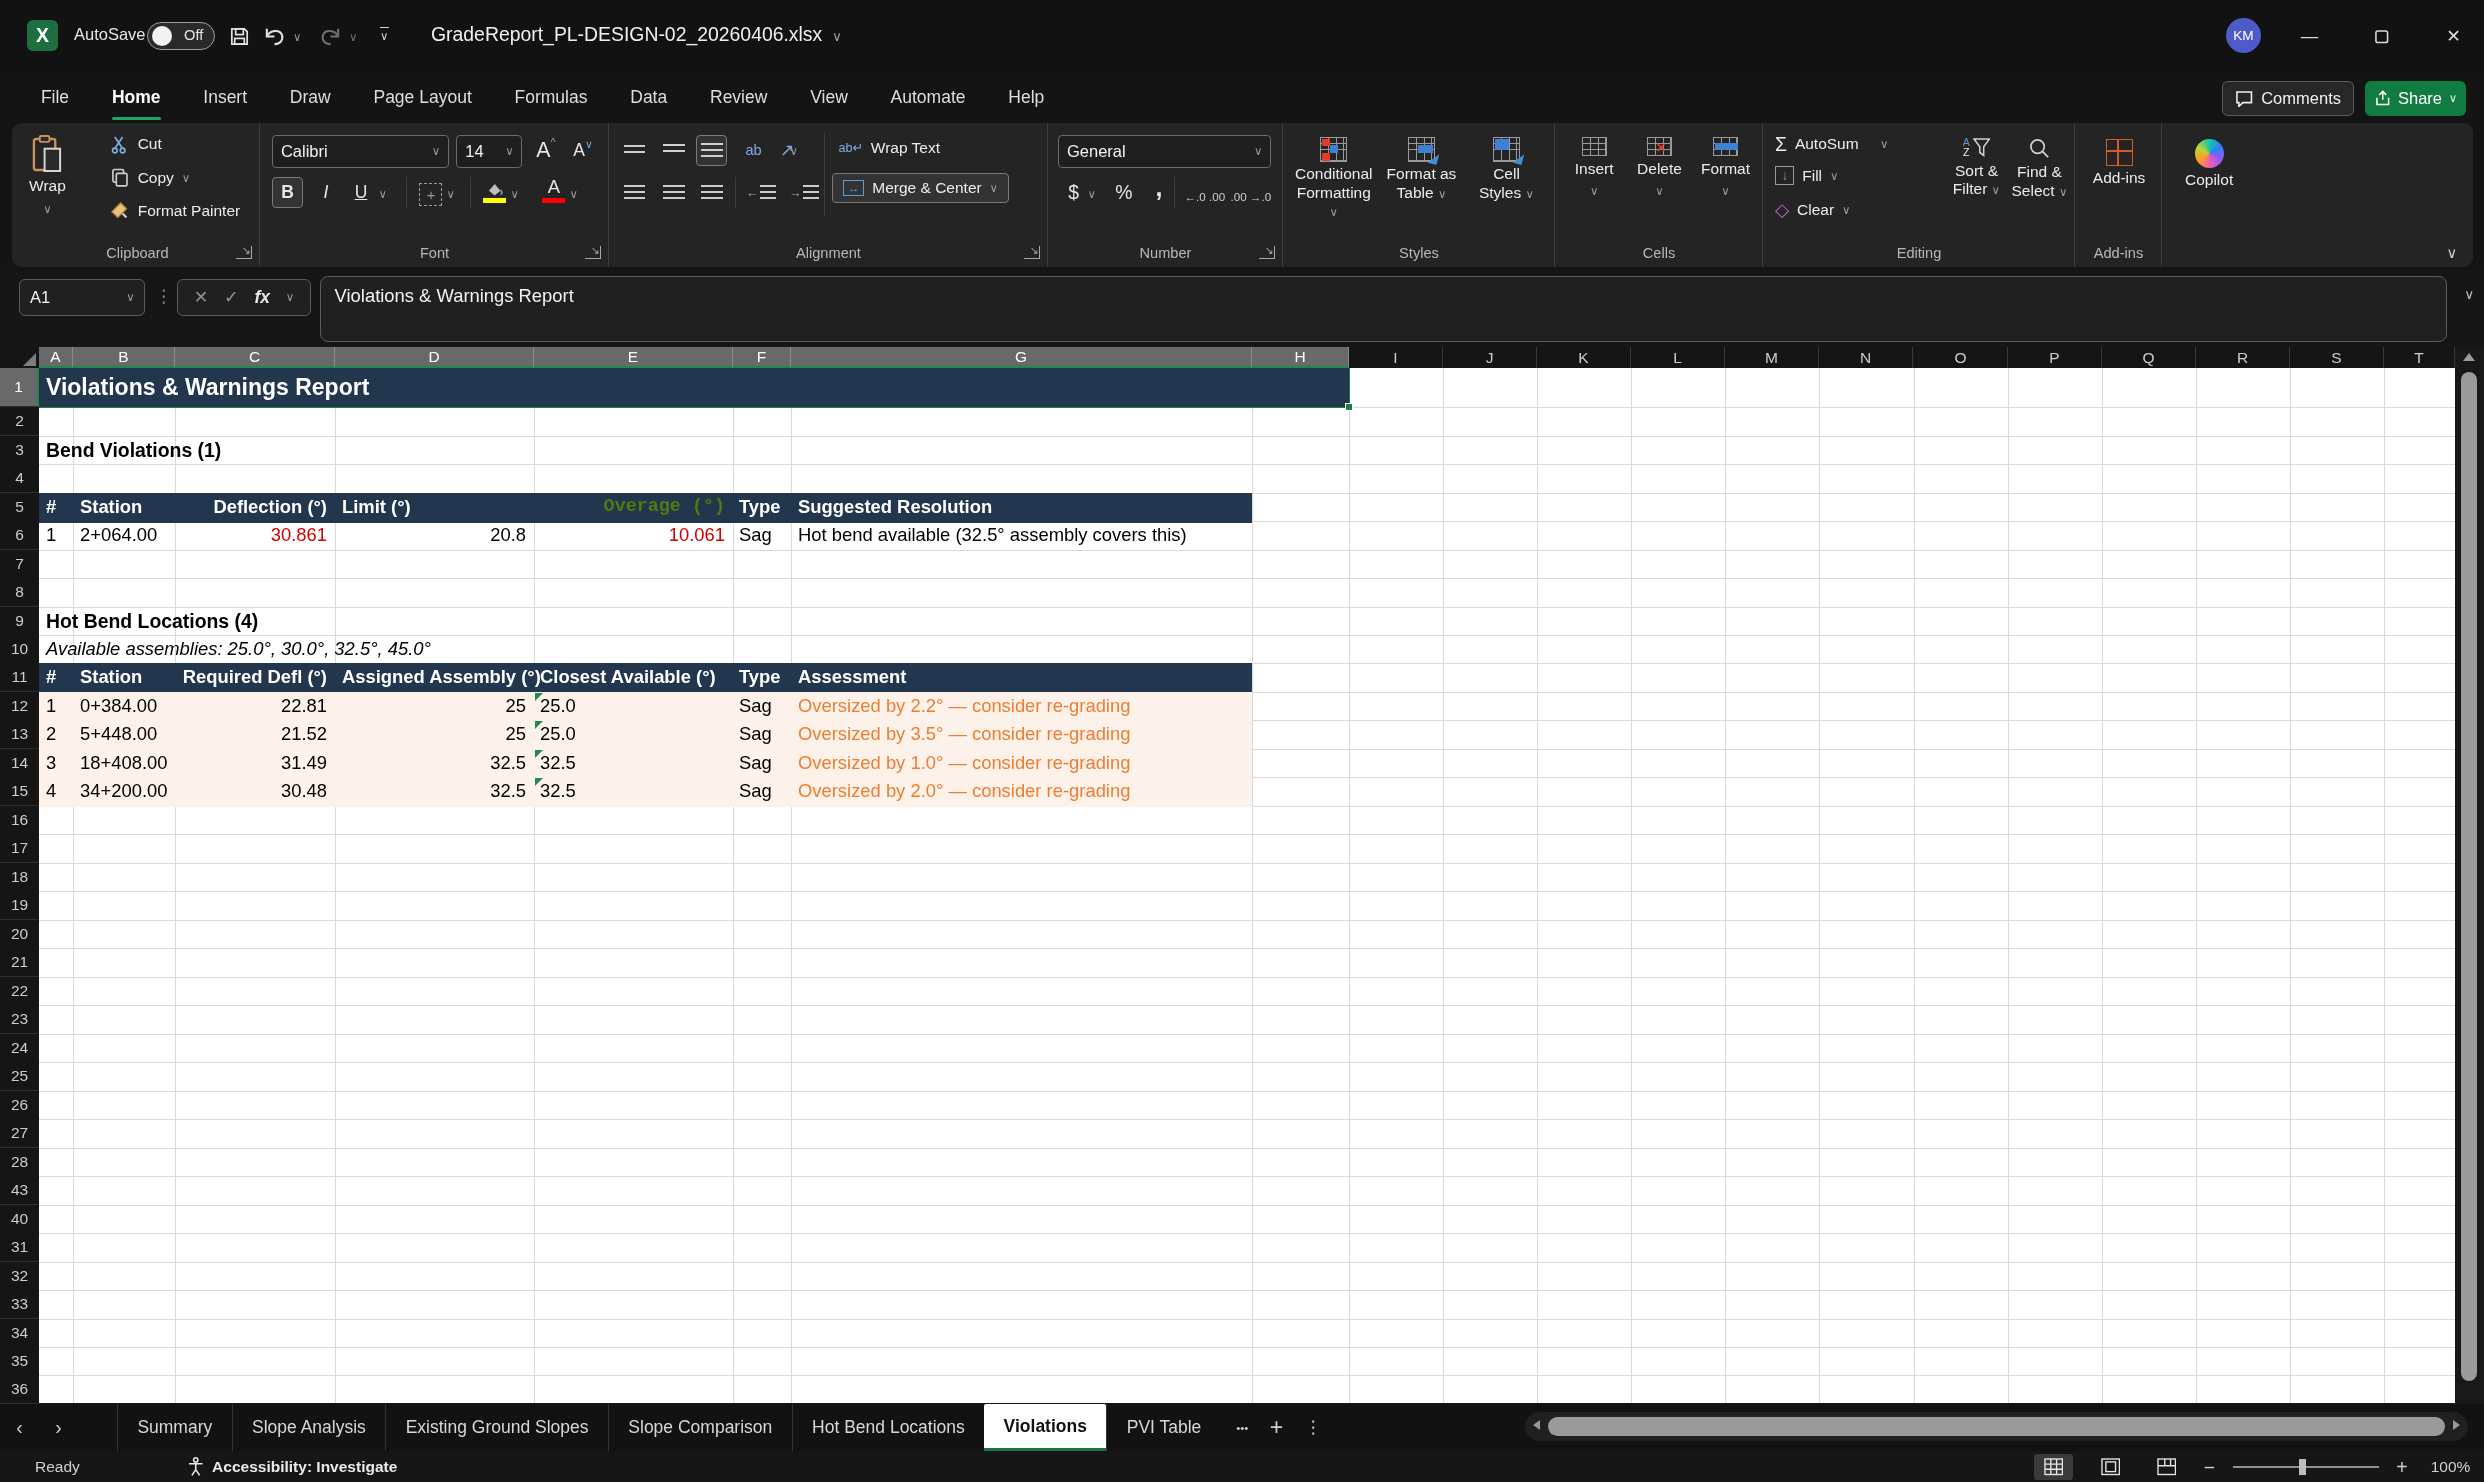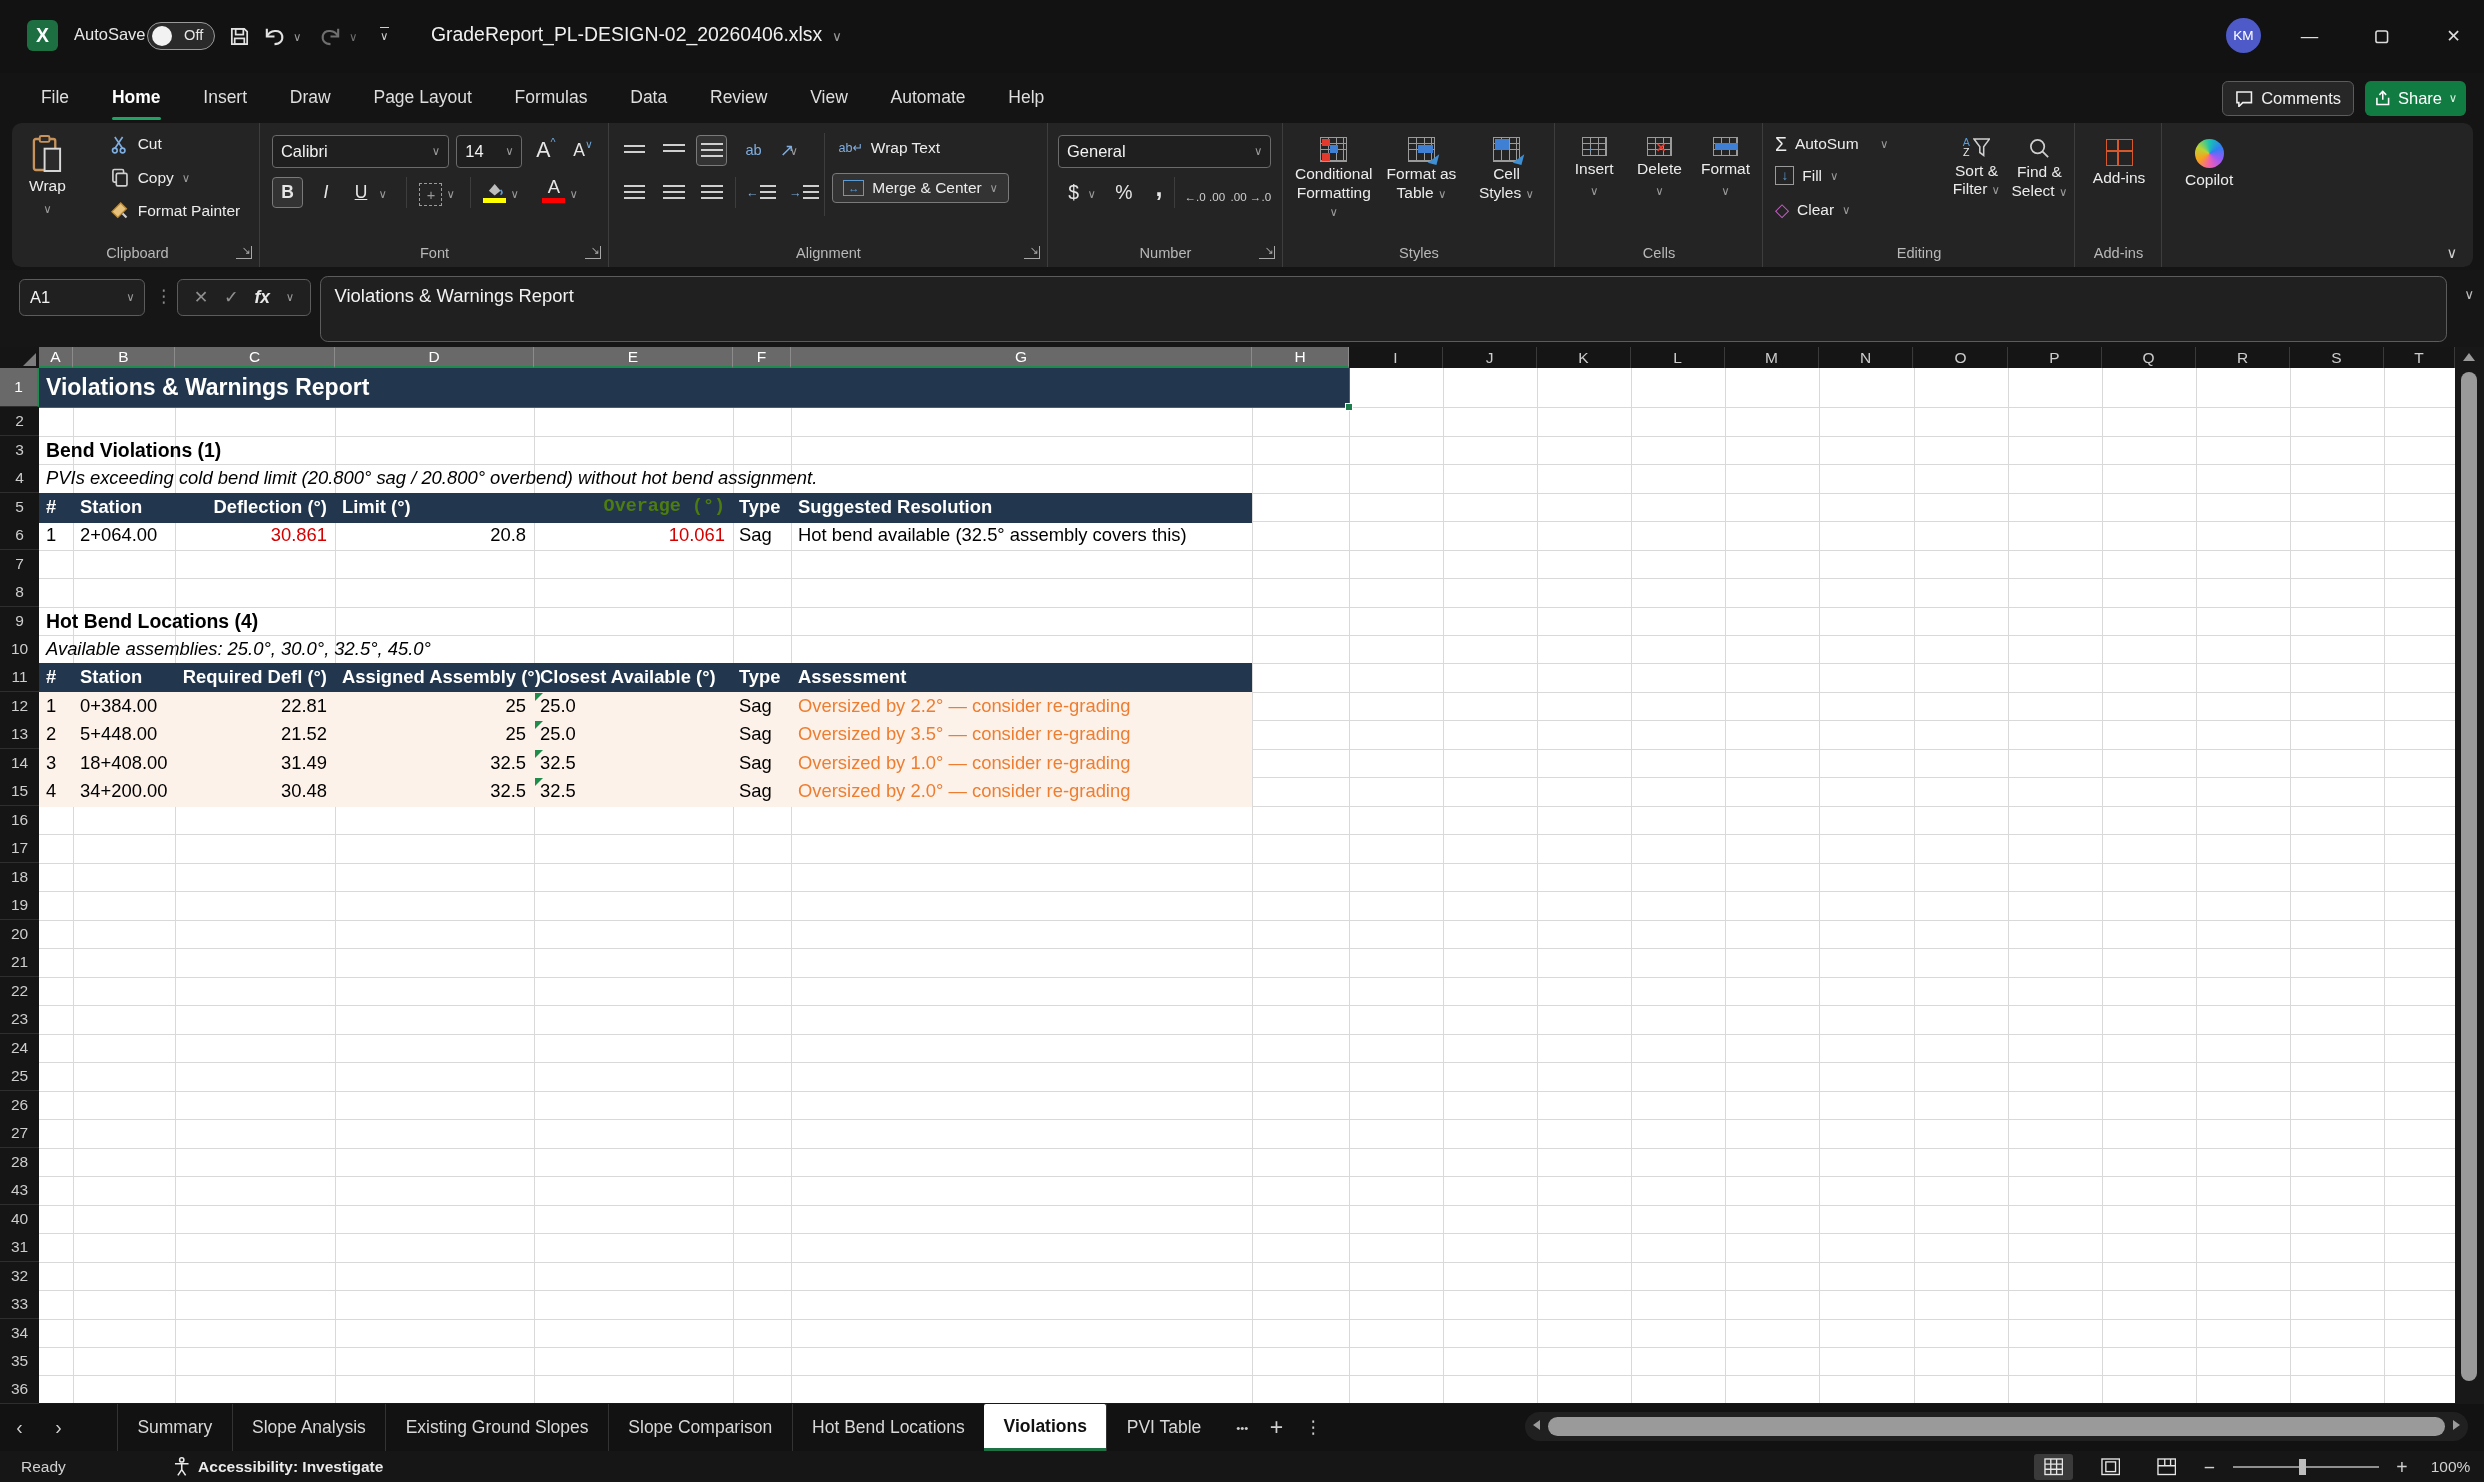--- a/index.html
+++ b/index.html
@@ -108,21 +108,21 @@
   .stab:first-of-type { border-left:none; }
   .stab.active { background:#ffffff; color:#111; font-weight:bold; border-bottom:3.9px solid #1e7145; border-left:none; border-radius:1.9px 1.9px 0 0; }
   .tabtools { display:flex; align-items:center; gap:21.3px; padding:0 15.5px; color:#cfcfcf; font-size:17.5px; }
   #hscroll { position:absolute; left:1525px; top:7.8px; width:943px; height:29px; background:#202020; border-radius:14.6px; }
   #hscroll .lt { position:absolute; left:7.8px; top:8.7px; width:0; height:0; border-top:5.8px solid transparent; border-bottom:5.8px solid transparent; border-right:7.8px solid #9a9a9a; }
   #hscroll .rt { position:absolute; right:7.8px; top:8.7px; width:0; height:0; border-top:5.8px solid transparent; border-bottom:5.8px solid transparent; border-left:7.8px solid #9a9a9a; }
   #hscroll .thumb { position:absolute; left:23px; right:23px; top:4.9px; height:19.4px; background:#9a9a9a; border-radius:9.7px; }
 
   
   #statusbar { position:absolute; left:0; top:1451px; width:2484px; height:32px; background:#161616; display:flex; align-items:center; font-size:15.5px; color:#d0d0d0; }
-  .sb-ready { margin-left:21px; }
+  .sb-ready { margin-left:35px; }
   .sb-acc { margin-left:107px; display:flex; align-items:center; gap:7.8px; font-weight:bold; color:#eaeaea; }
   .sb-right { position:absolute; right:13.6px; display:flex; align-items:center; gap:17.5px; }
   .viewbtn { width:39px; height:26px; display:flex; align-items:center; justify-content:center; }
   .viewbtn.active { background:#3a3a3a; border-radius:2.9px; }
   .zslider { width:146px; height:2.9px; background:#8f8f8f; position:relative; }
   .zslider .zthumb { position:absolute; left:66px; top:-6.8px; width:7.8px; height:16.5px; background:#bdbdbd; }
   .zsign { font-size:19.4px; color:#cfcfcf; }
 </style>
 </head>
 <body>
@@ -528,21 +528,20 @@
     <div style="position: absolute; left: 39px; top: 146px; width: 1213px; height: 29.5px; background: rgb(34, 55, 78);"></div>
     <div style="position: absolute; left: 39px; top: 316px; width: 1213px; height: 29.5px; background: rgb(34, 55, 78);"></div>
     <div style="position: absolute; left: 39px; top: 345px; width: 1213px; height: 29.5px; background: rgb(253, 242, 233);"></div>
     <div style="position: absolute; left: 39px; top: 373px; width: 1213px; height: 29.5px; background: rgb(253, 242, 233);"></div>
     <div style="position: absolute; left: 39px; top: 402px; width: 1213px; height: 29.5px; background: rgb(253, 242, 233);"></div>
     <div style="position: absolute; left: 39px; top: 430px; width: 1213px; height: 29.5px; background: rgb(253, 242, 233);"></div>
     <div style="position: absolute; left: 38px; top: 20.4px; width: 1312px; height: 41px; border: 1.9px solid rgb(27, 126, 74);"></div>
     <div style="position: absolute; left: 1345px; top: 56px; width: 7.8px; height: 7.8px; background: rgb(27, 126, 74); border: 1px solid rgb(255, 255, 255);"></div>
     <div class="cellText" style="top: 21.3px; height: 39px; line-height: 39px; left: 46px; color: rgb(255, 255, 255); font-weight: bold; font-size: 23px;">Violations &amp; Warnings Report</div>
     <div class="cellText" style="top: 89px; height: 28.5px; line-height: 28.5px; left: 46px; font-weight: bold; font-size: 19.4px;">Bend Violations (1)</div>
-    <div class="cellText" style="top: 117px; height: 28.5px; line-height: 28.5px; left: 46px; font-style: italic;">PVIs exceeding cold bend limit (20.800° sag / 20.800° overbend) without hot bend assignment.</div>
     <div class="cellText" style="top: 146px; height: 28.5px; line-height: 28.5px; left: 46px; color: rgb(255, 255, 255); font-weight: bold;">#</div>
     <div class="cellText" style="top: 146px; height: 28.5px; line-height: 28.5px; left: 80px; color: rgb(255, 255, 255); font-weight: bold;">Station</div>
     <div class="cellText" style="top: 146px; height: 28.5px; line-height: 28.5px; left: 175px; width: 152px; text-align: right; color: rgb(255, 255, 255); font-weight: bold;">Deflection (°)</div>
     <div class="cellText" style="top: 146px; height: 28.5px; line-height: 28.5px; left: 342px; color: rgb(255, 255, 255); font-weight: bold;">Limit (°)</div>
     <div class="cellText" style="top: 146px; height: 28.5px; line-height: 28.5px; left: 534px; width: 191px; text-align: right; color: #4d7c0f; font-weight: bold; font-family: Liberation Mono, monospace;">Overage (°)</div>
     <div class="cellText" style="top: 146px; height: 28.5px; line-height: 28.5px; left: 739px; color: rgb(255, 255, 255); font-weight: bold;">Type</div>
     <div class="cellText" style="top: 146px; height: 28.5px; line-height: 28.5px; left: 798px; color: rgb(255, 255, 255); font-weight: bold;">Suggested Resolution</div>
     <div class="cellText" style="top: 174px; height: 28.5px; line-height: 28.5px; left: 46px;">1</div>
     <div class="cellText" style="top: 174px; height: 28.5px; line-height: 28.5px; left: 80px;">2+064.00</div>
     <div class="cellText" style="top: 174px; height: 28.5px; line-height: 28.5px; left: 175px; width: 152px; text-align: right; color: rgb(212, 0, 0);">30.861</div>

